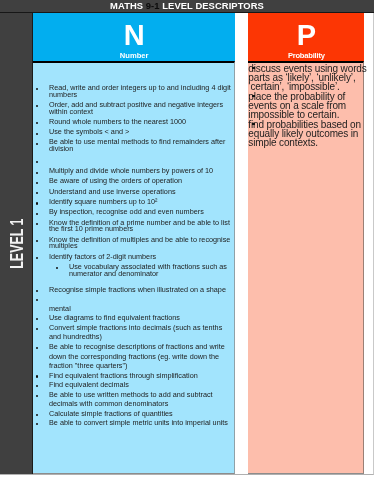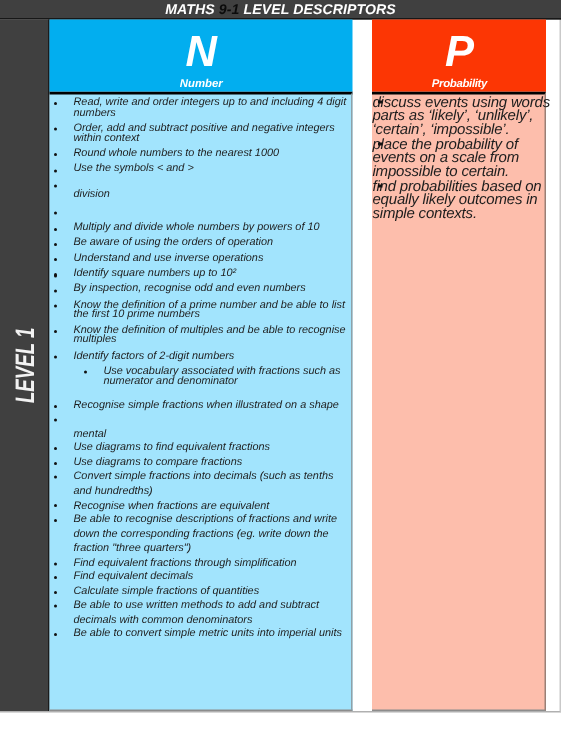--- a/index.html
+++ b/index.html
@@ -1,17 +1,17 @@
 <!DOCTYPE html>
 <html><head>
 <meta charset="utf-8">
 <style>
   html,body{margin:0;padding:0;}
   body{width:375px;height:500px;background:#ffffff;font-family:"Liberation Sans",sans-serif;overflow:hidden;}
-  .page{position:relative;width:375px;height:500px;filter:blur(0px);background:#ffffff;font-style:italic;}
+  .page{position:relative;width:375px;height:500px;filter:blur(0px);background:#ffffff;}
 
   
   .sheet{position:absolute;left:0;top:0;width:374px;height:475px;background:#ffffff;
          border-right:1px solid #c9c9c9;border-bottom:1.3px solid #b0b0b0;box-sizing:border-box;}
 
   .titlebar{position:absolute;left:0;top:0;width:374px;height:13.3px;background:#404040;border-bottom:1.6px solid #171717;box-sizing:border-box;}
   .titletext{position:absolute;left:0;top:0;width:374px;height:11.8px;line-height:11.8px;text-align:center;
     font-weight:bold;font-size:9.4px;color:#ffffff;letter-spacing:0.08px;white-space:nowrap;}
   .titletext .dark{color:#0b0b0b;}
 
@@ -36,21 +36,21 @@
             font-size:7.6px;line-height:8px;}
 
   .body{border-top:2.1px solid #000;border-bottom:1.6px solid #8c8c8c;box-sizing:border-box;}
   .bodyN{background:#a2e4fd;height:413.2px;border-right:1.4px solid #8fa1a8;}
   .bodyP{background:#fdbeac;height:413.2px;border-right:1.5px solid #9a8076;}
 
   ul{list-style:none;margin:0;padding:0;}
   li{position:relative;white-space:nowrap;}
   li:before{content:"";position:absolute;border-radius:50%;background:#111;}
 
-  .listN{padding:2px 3px 0 0;}
+  .listN{padding:22px 3px 0 0;}
   .listN li{padding-left:16px;color:#1d1d1d;font-size:7.26px;line-height:6.7px;margin-bottom:3.6px;}
   .listN li:nth-child(n+16){line-height:9.55px;margin-bottom:0;}
   .listN li:nth-child(5){margin-bottom:5.0px;}
   .listN li:nth-child(15){margin-bottom:7.4px;margin-left:20px;}
   .listN li:before{left:2.65px;top:3.5px;width:2.1px;height:2.1px;}
   .listN li:nth-child(n+16):before{top:4.9px;}
 
   .listP{padding:0.9px 0px 0 0;}
   .listP li{color:#1d1d1d;font-size:10px;line-height:9.35px;margin-bottom:0px;letter-spacing:-0.13px;}
   .listP li:before{left:4.1px;top:3.2px;width:2.3px;height:2.3px;border-radius:0;}
@@ -72,42 +72,40 @@
     <div class="head headN">
       <div class="headletter">N</div>
       <div class="headname">Number</div>
     </div>
     <div class="body bodyN">
       <ul class="listN">
             <li><span>Read, write and order integers up to and including 4 digit</span><br><span>numbers</span></li>
             <li><span>Order, add and subtract positive and negative integers</span><br><span>within context</span></li>
             <li><span>Round whole numbers to the nearest 1000</span></li>
             <li><span>Use the symbols &lt; and &gt;</span></li>
-            <li><br><span>division</span></li>
+            <li><span>Be able to use mental methods to find remainders after</span><br><span>division</span></li>
             <li><br></li>
             <li><span>Multiply and divide whole numbers by powers of 10</span></li>
             <li><span>Be aware of using the orders of operation</span></li>
             <li><span>Understand and use inverse operations</span></li>
             <li><span>Identify square numbers up to 10²</span></li>
             <li><span>By inspection, recognise odd and even numbers</span></li>
             <li><span>Know the definition of a prime number and be able to list</span><br><span>the first 10 prime numbers</span></li>
             <li><span>Know the definition of multiples and be able to recognise</span><br><span>multiples</span></li>
             <li><span>Identify factors of 2-digit numbers</span></li>
             <li><span>Use vocabulary associated with fractions such as</span><br><span>numerator and denominator</span></li>
             <li><span>Recognise simple fractions when illustrated on a shape</span></li>
             <li><br><span>mental</span></li>
             <li><span>Use diagrams to find equivalent fractions</span></li>
-            <li><span>Use diagrams to compare fractions</span></li>
             <li><span>Convert simple fractions into decimals (such as tenths</span><br><span>and hundredths)</span></li>
-            <li><span>Recognise when fractions are equivalent</span></li>
             <li><span>Be able to recognise descriptions of fractions and write</span><br><span>down the corresponding fractions (eg. write down the</span><br><span>fraction "three quarters")</span></li>
             <li><span>Find equivalent fractions through simplification</span></li>
             <li><span>Find equivalent decimals</span></li>
+            <li><span>Be able to use written methods to add and subtract</span><br><span>decimals with common denominators</span></li>
             <li><span>Calculate simple fractions of quantities</span></li>
-            <li><span>Be able to use written methods to add and subtract</span><br><span>decimals with common denominators</span></li>
             <li><span>Be able to convert simple metric units into imperial units</span></li>
           </ul>
     </div>
   </div>
 
   <div class="col colP">
     <div class="head headP">
       <div class="headletter">P</div>
       <div class="headname">Probability</div>
     </div>

